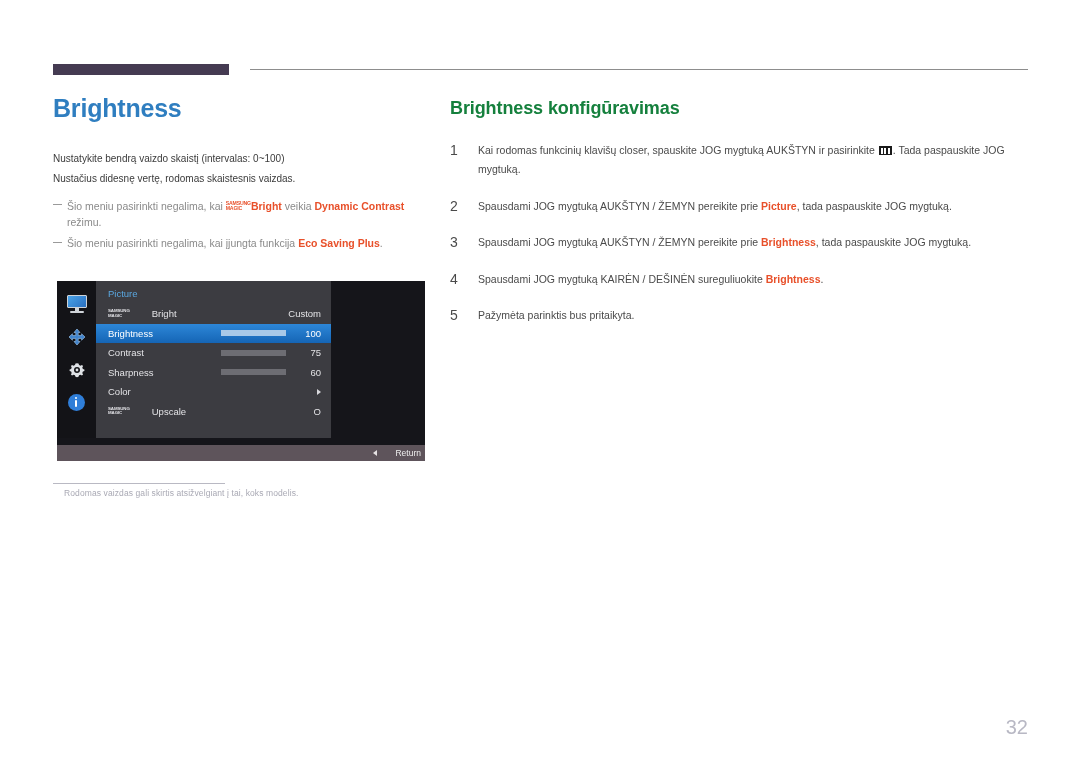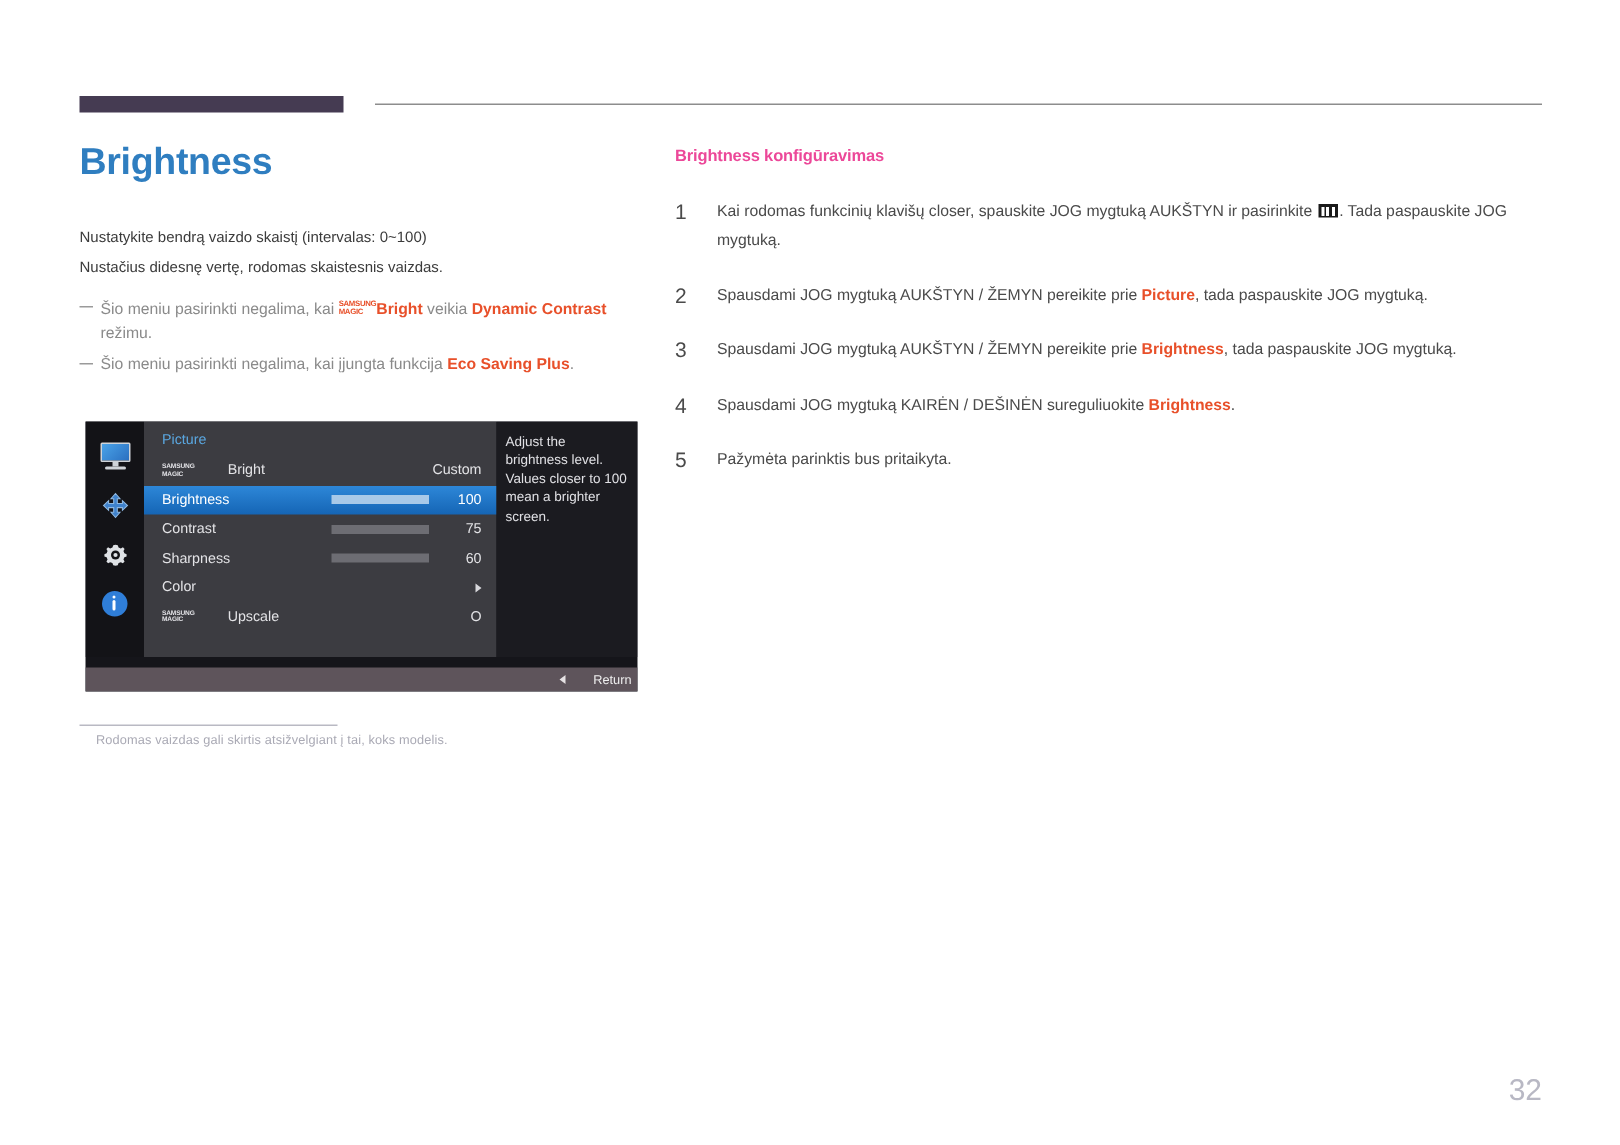--- a/index.html
+++ b/index.html
@@ -298,23 +298,23 @@
   }
 
   
   .right-col {
     position: absolute;
     left: 450px;
     top: 98px;
     width: 580px;
   }
   .section-title {
-    font-size: 11px;
+    font-size: 18px;
     font-weight: bold;
-    color: #ec4899;
+    color: #15803d;
     margin: 0 0 22px 0;
     letter-spacing: -0.1px;
   }
   .step {
     display: flex;
     align-items: flex-start;
     margin-bottom: 17px;
   }
   .step-num {
     width: 28px;
@@ -479,21 +479,20 @@
           <span class="magic-word">Upscale</span>
         </span>
         <span class="row-spacer"></span>
         <span class="row-val">O</span>
       </div>
 
 
     </div>
   </div>
 
-  <div class="osd-help">Adjust the brightness level. Values closer to 100 mean a brighter screen.</div>
 
   <div class="osd-foot">
     <span class="foot-caret"></span>
     <span>Return</span>
   </div>
 </div>
 
 <div class="caption-rule"></div>
 <div class="caption">Rodomas vaizdas gali skirtis atsižvelgiant į tai, koks modelis.</div>
 

